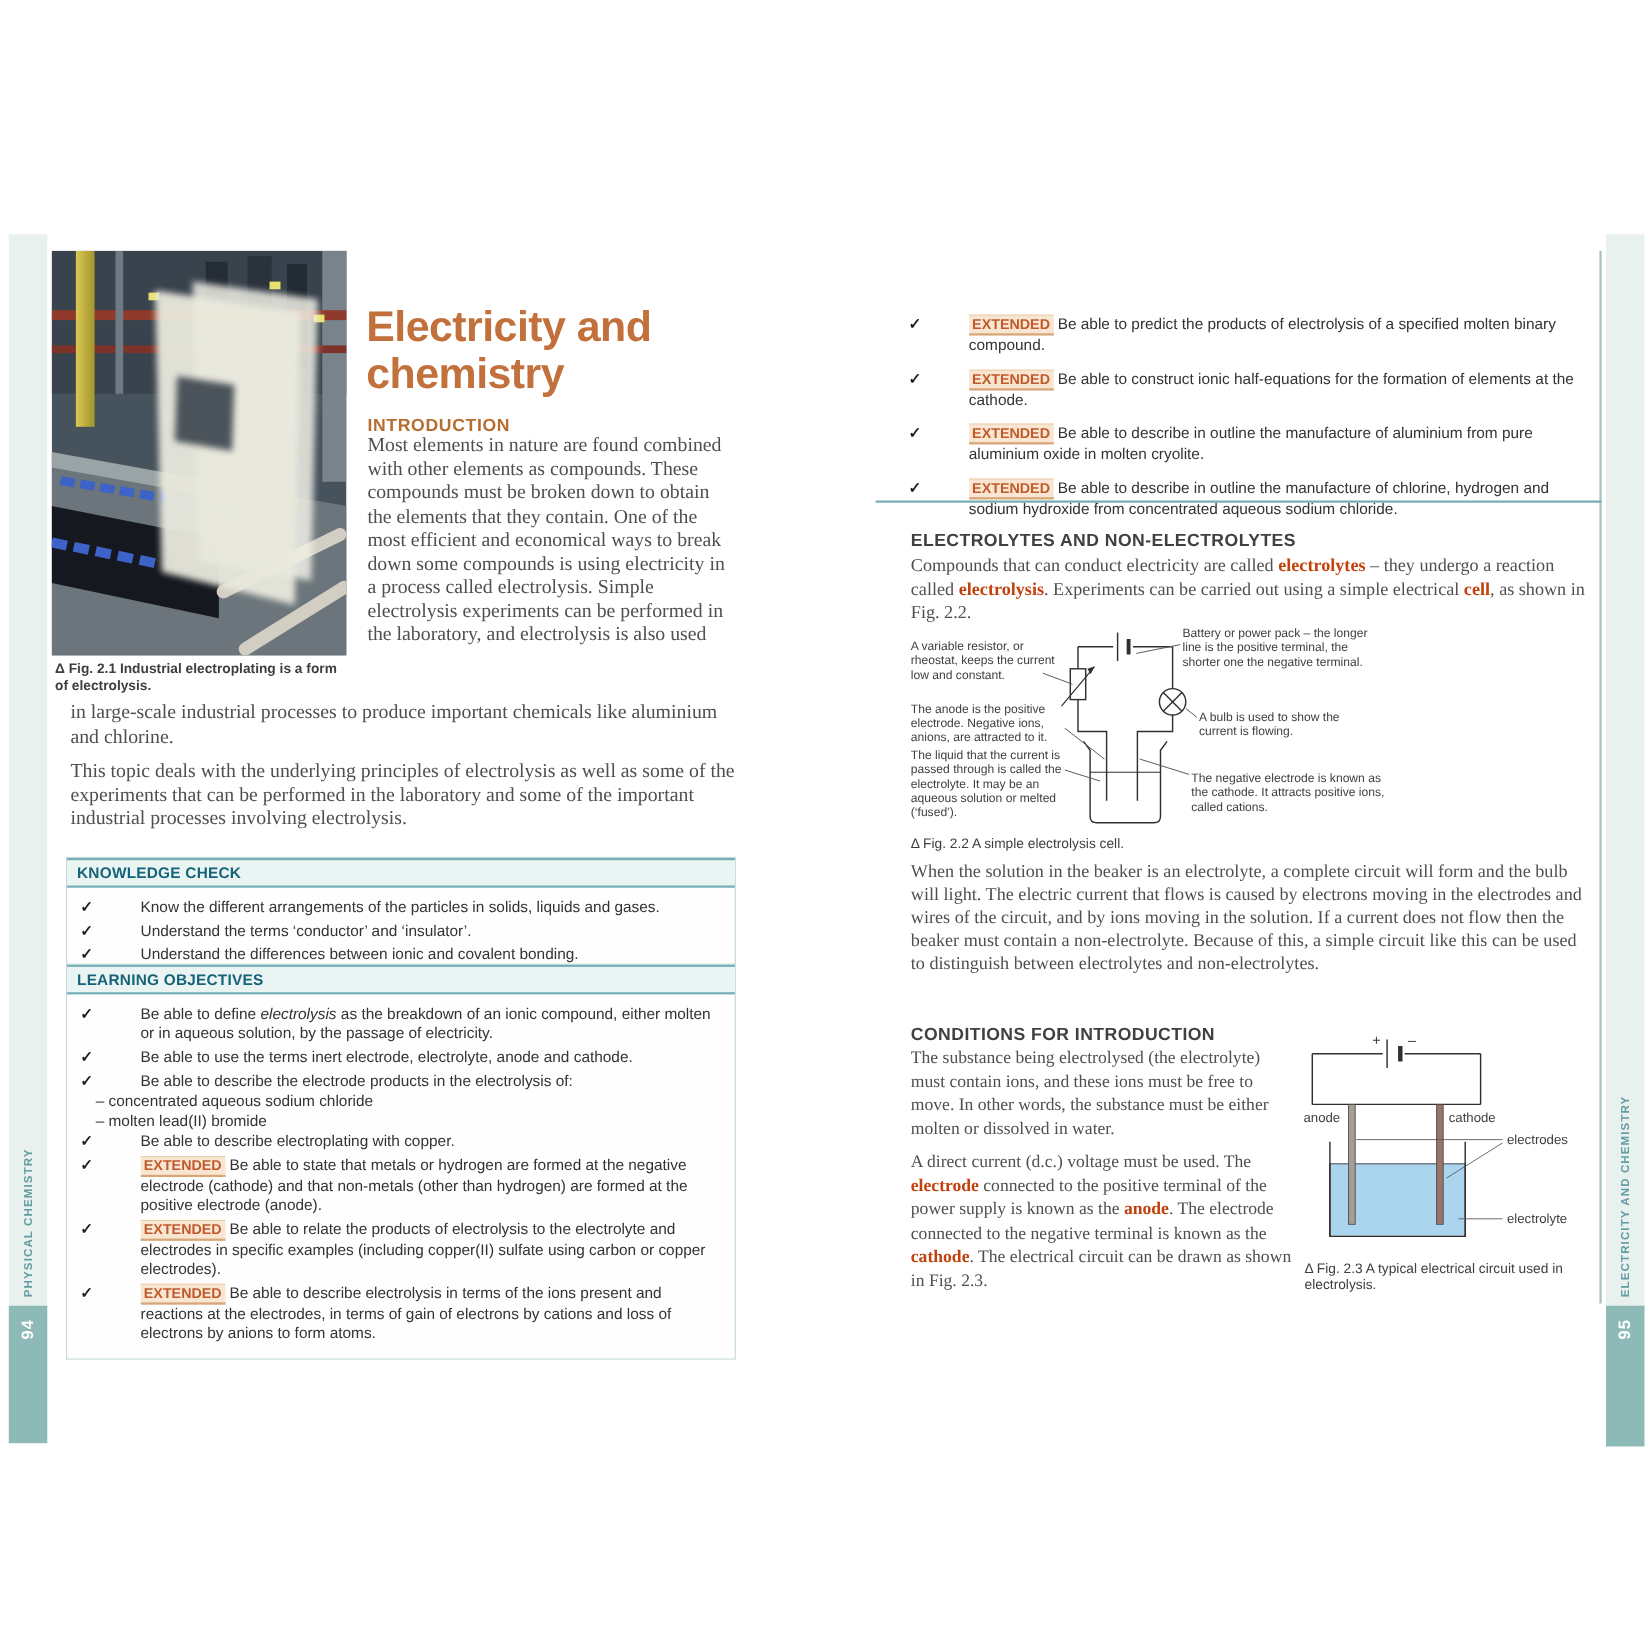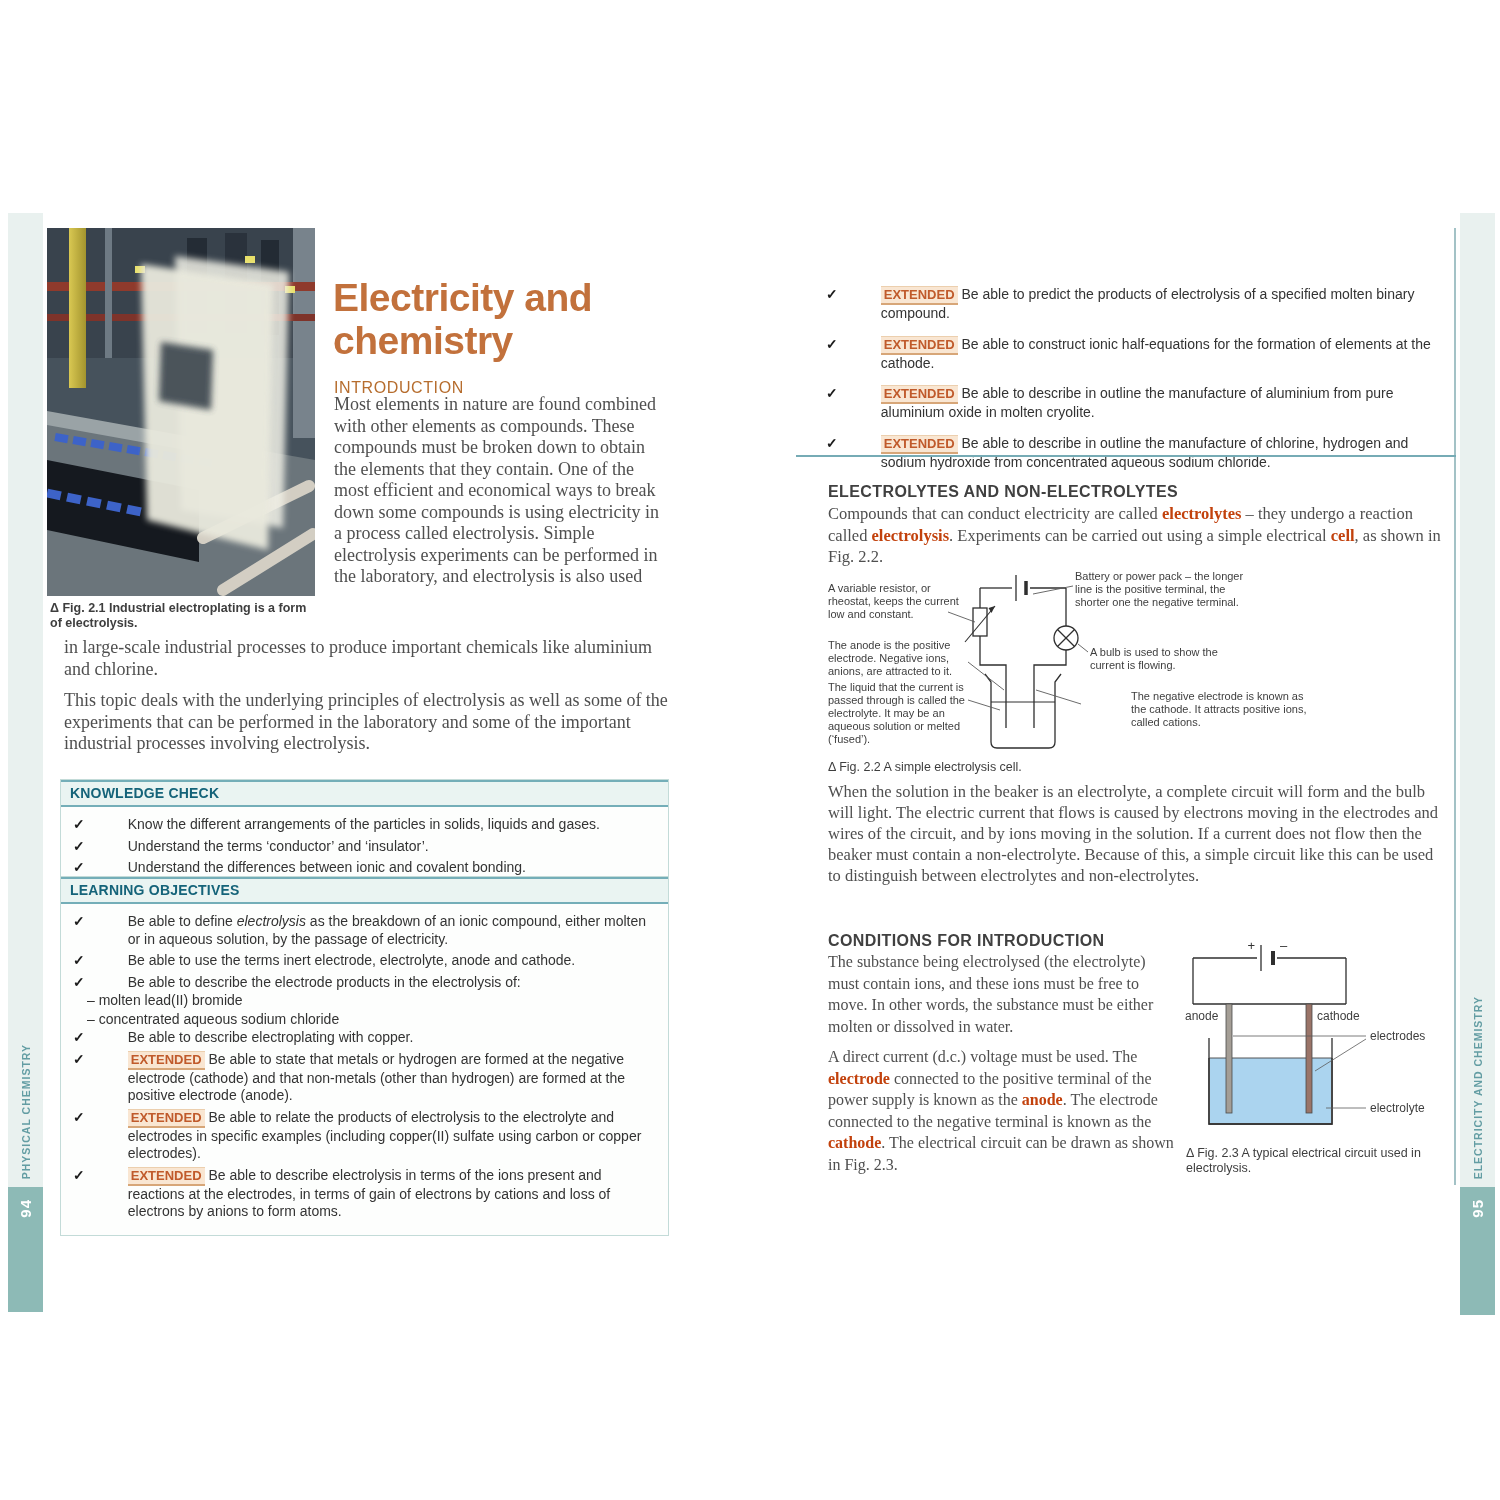--- a/index.html
+++ b/index.html
@@ -18,21 +18,21 @@
   }
   .side-label-wrap{position:absolute;left:0;right:0;bottom:8px;display:flex;justify-content:center;}
   .page-num-block{background:#8dbab6;}
   .page-num-wrap{position:absolute;left:0;right:0;top:12px;display:flex;justify-content:center;}
   .page-num{writing-mode:vertical-rl;transform:rotate(180deg);color:#fff;font-weight:bold;font-size:15px;letter-spacing:1px;}
   .v-rule{background:#a3c2c6;}
 
   
   .chapter-title{color:#c2713c;font-weight:bold;font-size:39px;line-height:43px;letter-spacing:-0.5px;}
   .section-head{color:#404040;font-weight:bold;font-size:16px;letter-spacing:0.4px;}
-  .intro-head{color:#b66d2e;font-weight:normal;font-size:16px;letter-spacing:0.6px;}
+  .intro-head{color:#b66d2e;font-weight:bold;font-size:16px;letter-spacing:0.6px;}
   .serif{font-family:"Liberation Serif",serif;color:#4f4f4f;}
   .serif b{color:#c2410c;}
   .intro-text{font-size:18px;line-height:21.5px;}
   .body-text{font-size:16.5px;line-height:21.5px;}
   .fig-caption{font-size:12.5px;line-height:15px;color:#3e3e3e;}
 
   
   .box{border:1px solid #c3dbd8;background:#fdfefd;}
   .box-header{
     border-top:2px solid #74aeb8;border-bottom:2px solid #74aeb8;background:#eaf4f2;
@@ -174,22 +174,22 @@
       </span>
     </div>
     <div class="ci">
       <span class="ck">✓</span>
       <span class="ci-text">Be able to use the terms inert electrode, electrolyte, anode and cathode.</span>
     </div>
     <div class="ci" style="margin-bottom:0;">
       <span class="ck">✓</span>
       <span class="ci-text">Be able to describe the electrode products in the electrolysis of:</span>
     </div>
+    <div class="sub-dash">– concentrated aqueous sodium chloride</div>
     <div class="sub-dash">– molten lead(II) bromide</div>
-    <div class="sub-dash">– concentrated aqueous sodium chloride</div>
     <div class="ci">
       <span class="ck">✓</span>
       <span class="ci-text">Be able to describe electroplating with copper.</span>
     </div>
     <div class="ci">
       <span class="ck">✓</span>
       <span class="ci-text">
         <span class="badge">EXTENDED</span><span>Be able to state that metals or hydrogen are formed at the negative electrode (cathode) and that non-metals (other than hydrogen) are formed at the positive electrode (anode).</span>
       </span>
     </div>
@@ -261,21 +261,21 @@
       <line x1="260" y1="82" x2="250" y2="74"></line>
       <line x1="140" y1="130" x2="172" y2="140"></line>
       <line x1="253" y1="134" x2="208" y2="120"></line>
     </g>
   </svg>
   <div class="fig-label" style="left:0;top:12px;width:138px;">A variable resistor, or rheostat, keeps the current low and constant.</div>
   <div class="fig-label" style="left:247px;top:0;width:178px;">Battery or power pack – the longer line is the positive terminal, the shorter one the negative terminal.</div>
   <div class="fig-label" style="left:0;top:69px;width:138px;">The anode is the positive electrode. Negative ions, anions, are attracted to it.</div>
   <div class="fig-label" style="left:262px;top:76px;width:155px;">A bulb is used to show the current is flowing.</div>
   <div class="fig-label" style="left:0;top:111px;width:138px;">The liquid that the current is passed through is called the electrolyte. It may be an aqueous solution or melted (‘fused’).</div>
-  <div class="fig-label" style="left:255px;top:120px;width:178px;margin-left:48px;">The negative electrode is known as the cathode. It attracts positive ions, called cations.</div>
+  <div class="fig-label" style="left:255px;top:132px;width:178px;">The negative electrode is known as the cathode. It attracts positive ions, called cations.</div>
 </div>
 <div class="abs fig-caption" style="left:828px;top:760px;width:400px;">Δ Fig. 2.2 A simple electrolysis cell.</div>
 
 <p class="abs serif" style="left:828px;top:781px;width:622px;margin:0;font-size:16.5px;line-height:21px;">When the solution in the beaker is an electrolyte, a complete circuit will form and the bulb will light. The electric current that flows is caused by electrons moving in the electrodes and wires of the circuit, and by ions moving in the solution. If a current does not flow then the beaker must contain a non-electrolyte. Because of this, a simple circuit like this can be used to distinguish between electrolytes and non-electrolytes.</p>
 
 <div class="abs section-head" style="left:828px;top:932px;">CONDITIONS FOR INTRODUCTION</div>
 <p class="abs serif" style="left:828px;top:951px;width:352px;margin:0;font-size:16px;line-height:21.5px;">The substance being electrolysed (the electrolyte) must contain ions, and these ions must be free to move. In other words, the substance must be either molten or dissolved in water.</p>
 <p class="abs serif" style="left:828px;top:1046px;width:352px;margin:0;font-size:16px;line-height:21.5px;">
   <span>A direct current (d.c.) voltage must be used. The </span><b>electrode</b><span> connected to the positive terminal of the power supply is known as the </span><b>anode</b><span>. The electrode connected to the negative terminal is known as the </span><b>cathode</b><span>. The electrical circuit can be drawn as shown in Fig. 2.3.</span>
 </p>

